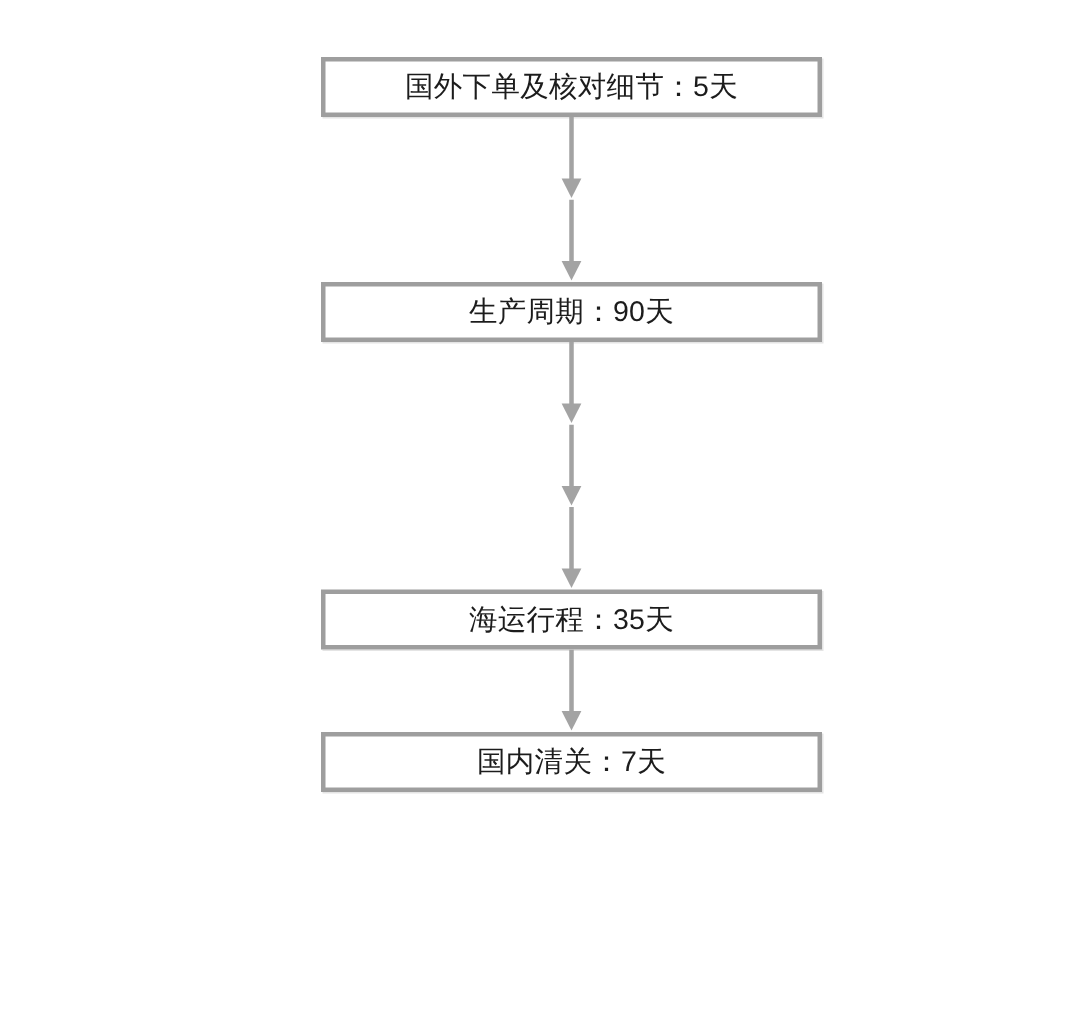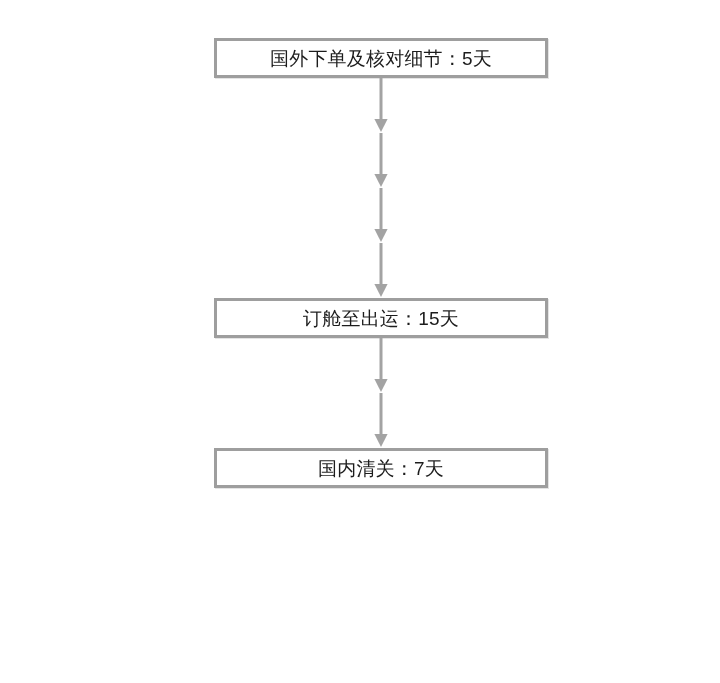--- a/index.html
+++ b/index.html
@@ -79,47 +79,50 @@
   </div>
 
 
   <div class="connector">
     <svg width="16" height="55" viewBox="0 0 16 55" aria-hidden="true">
       <rect class="arrow-shaft" x="6.5" y="0" width="3" height="43"></rect>
       <polygon class="arrow-head" points="8,54 1.4,41 14.6,41"></polygon>
     </svg>
   </div>
 
+  <div class="node">
+    <span class="node-label">生产周期：90天</span>
+  </div>
+
+  <div class="connector">
+    <svg width="16" height="55" viewBox="0 0 16 55" aria-hidden="true">
+      <rect class="arrow-shaft" x="6.5" y="0" width="3" height="43"></rect>
+      <polygon class="arrow-head" points="8,54 1.4,41 14.6,41"></polygon>
+    </svg>
+  </div>
+
 
   <div class="connector">
     <svg width="16" height="55" viewBox="0 0 16 55" aria-hidden="true">
       <rect class="arrow-shaft" x="6.5" y="0" width="3" height="43"></rect>
       <polygon class="arrow-head" points="8,54 1.4,41 14.6,41"></polygon>
     </svg>
   </div>
 
 
   <div class="connector">
     <svg width="16" height="55" viewBox="0 0 16 55" aria-hidden="true">
       <rect class="arrow-shaft" x="6.5" y="0" width="3" height="43"></rect>
       <polygon class="arrow-head" points="8,54 1.4,41 14.6,41"></polygon>
     </svg>
   </div>
 
   <div class="node">
-    <span class="node-label">订舱至出运：15天</span>
+    <span class="node-label">海运行程：35天</span>
   </div>
-
-  <div class="connector">
-    <svg width="16" height="55" viewBox="0 0 16 55" aria-hidden="true">
-      <rect class="arrow-shaft" x="6.5" y="0" width="3" height="43"></rect>
-      <polygon class="arrow-head" points="8,54 1.4,41 14.6,41"></polygon>
-    </svg>
-  </div>
-
 
   <div class="connector">
     <svg width="16" height="55" viewBox="0 0 16 55" aria-hidden="true">
       <rect class="arrow-shaft" x="6.5" y="0" width="3" height="43"></rect>
       <polygon class="arrow-head" points="8,54 1.4,41 14.6,41"></polygon>
     </svg>
   </div>
 
   <div class="node">
     <span class="node-label">国内清关：7天</span>

